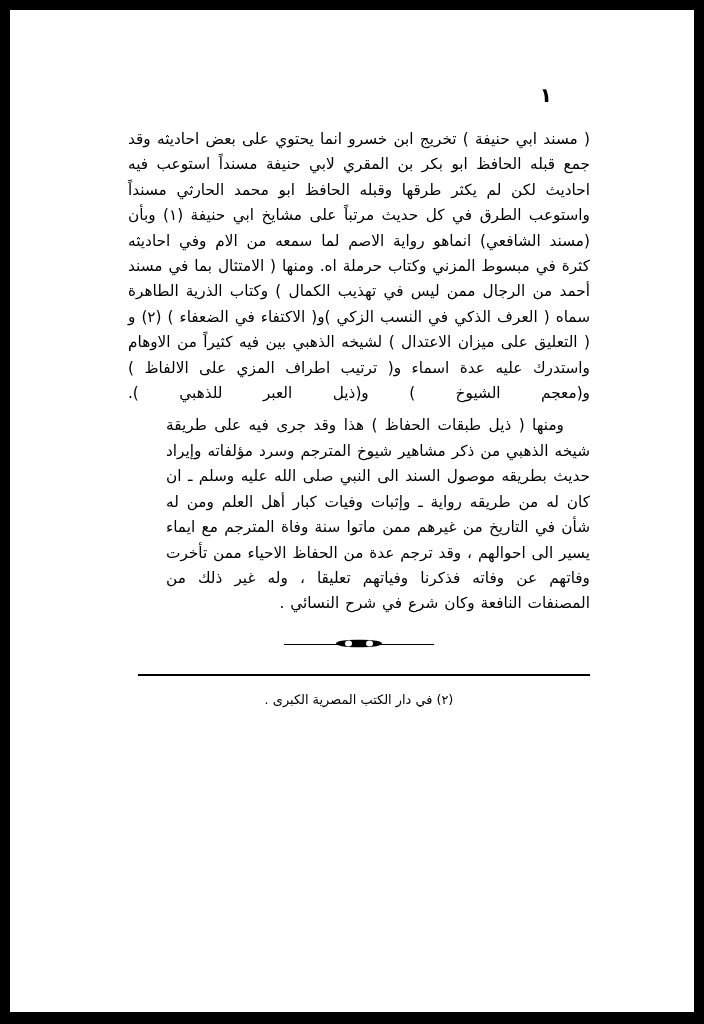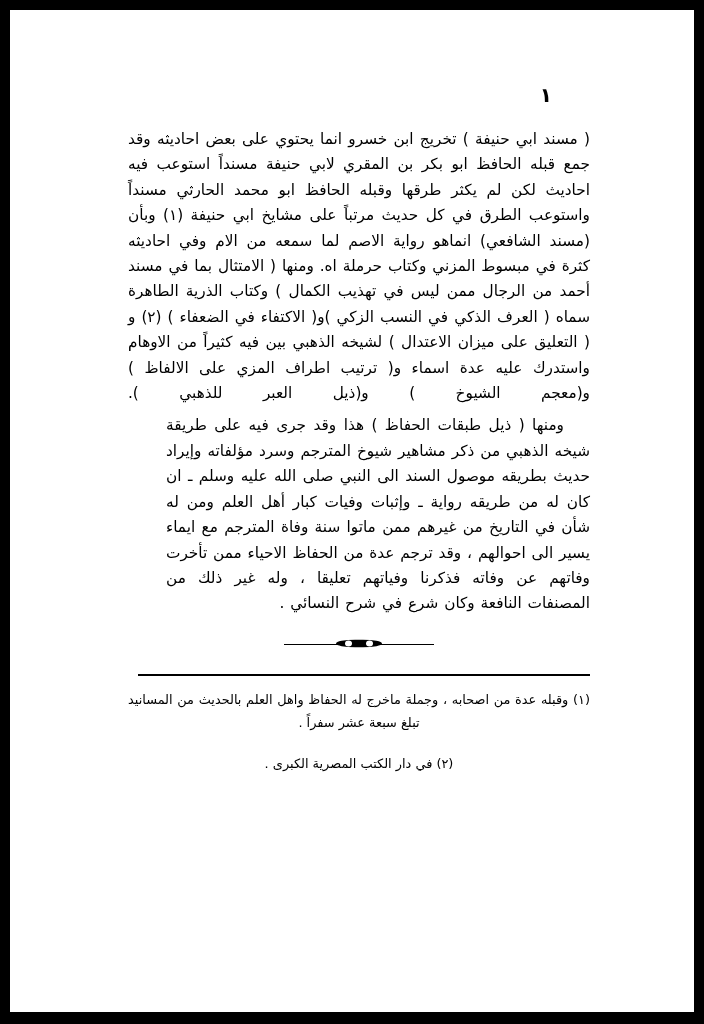--- a/index.html
+++ b/index.html
@@ -176,19 +176,18 @@
       </div>
 
       <div class="separator">
         <div class="bar"></div>
         <div class="knot"></div>
       </div>
 
       <div class="footnote-rule"></div>
 
       <div class="footnotes">
-        <p class="fn">(١) وقبله عدة من اصحابه ، وجملة ماخرج له الحفاظ واهل العلم بالحديث من المسانيد تبلغ سبعة عشر سفراً .</p>
         <p class="fn short">(٢) في دار الكتب المصرية الكبرى .</p>
       </div>
 
     </div>
   </div>
 </div>
 
 </body></html>

